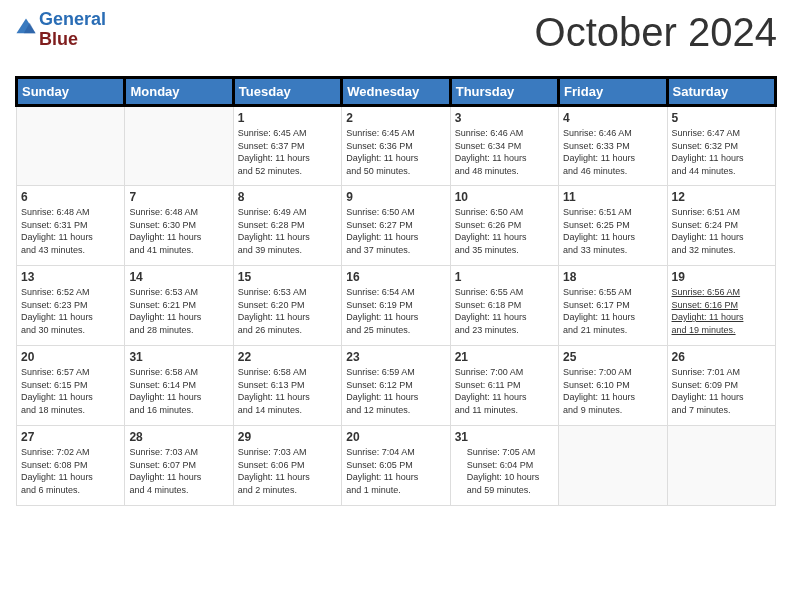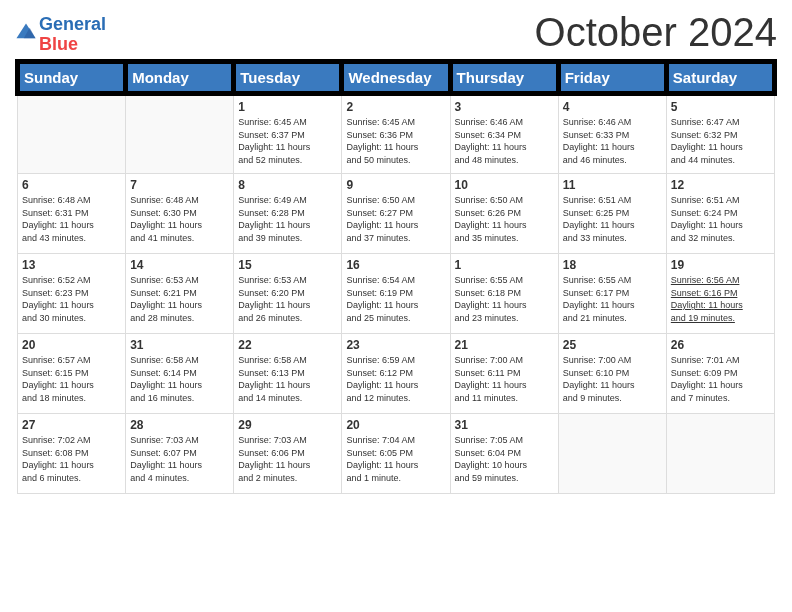--- a/index.html
+++ b/index.html
@@ -10,22 +10,22 @@
       height: 612px;
       overflow: hidden;
     }
     .container {
       width: 792px;
       padding: 10px 15px 10px 15px;
     }
     .header {
       display: flex;
       justify-content: space-between;
-      align-items: flex-end;
-      margin-bottom: 4px;
+      align-items: flex-start;
+      margin-bottom: 21px;
       gap: 20px;
     }
     .logo {
       display: flex;
       align-items: center;
       gap: 2px;
     }
     .logo-text {
       font-size: 18px;
       font-weight: bold;
@@ -52,25 +52,25 @@
       color: #555;
     }
     table {
       width: 100%;
       border-collapse: collapse;
       table-layout: fixed;
     }
     th {
       background-color: #3a7abf;
       color: #fff;
-      font-size: 15px;
+      font-size: 13px;
       font-weight: bold;
       padding: 5px 4px;
       text-align: left;
-      border: 5px solid #000000;
+      border: 3px solid #000000;
     }
     td {
       border: 1px solid #ddd;
       vertical-align: top;
       padding: 4px;
       font-size: 9.5px;
       color: #333;
       height: 80px;
       background: #fff;
     }
@@ -97,21 +97,21 @@
     <div class="logo">
       <div>
         <svg class="logo-icon" viewBox="0 0 30 30">
           <polygon points="15,2 28,22 2,22" fill="#3a7abf"></polygon>
           <polygon points="20,8 28,22 12,22" fill="#2a5a9f" opacity="0.6"></polygon>
         </svg>
       </div>
       <div>
         <div class="logo-text">
           <span>General</span><br>
-          <span style="color:#ef4444;">Blue</span>
+          <span style="color:#7f1d1d;">Blue</span>
         </div>
       </div>
     </div>
     <div class="title-block">
       <div class="month-title">October 2024</div>
     </div>
   </div>
 
   <table>
     <thead>
@@ -342,21 +342,21 @@
           </td>
           <td>
             <span class="day-num">20</span>
             <div class="day-info" style="white-space: pre-line;">Sunrise: 7:04 AM
 Sunset: 6:05 PM
 Daylight: 11 hours
 and 1 minute.</div>
           </td>
           <td>
             <span class="day-num">31</span>
-            <div class="day-info" style="white-space: pre-line;">Sunrise: 7:05 AM
+            <div class="day-info" style="white-space: pre-line; margin-left: 12px;">Sunrise: 7:05 AM
 Sunset: 6:04 PM
 Daylight: 10 hours
 and 59 minutes.</div>
           </td>
           <td class="empty"></td>
           <td class="empty"></td>
         </tr>
       </tbody>
   </table>
 </div>

